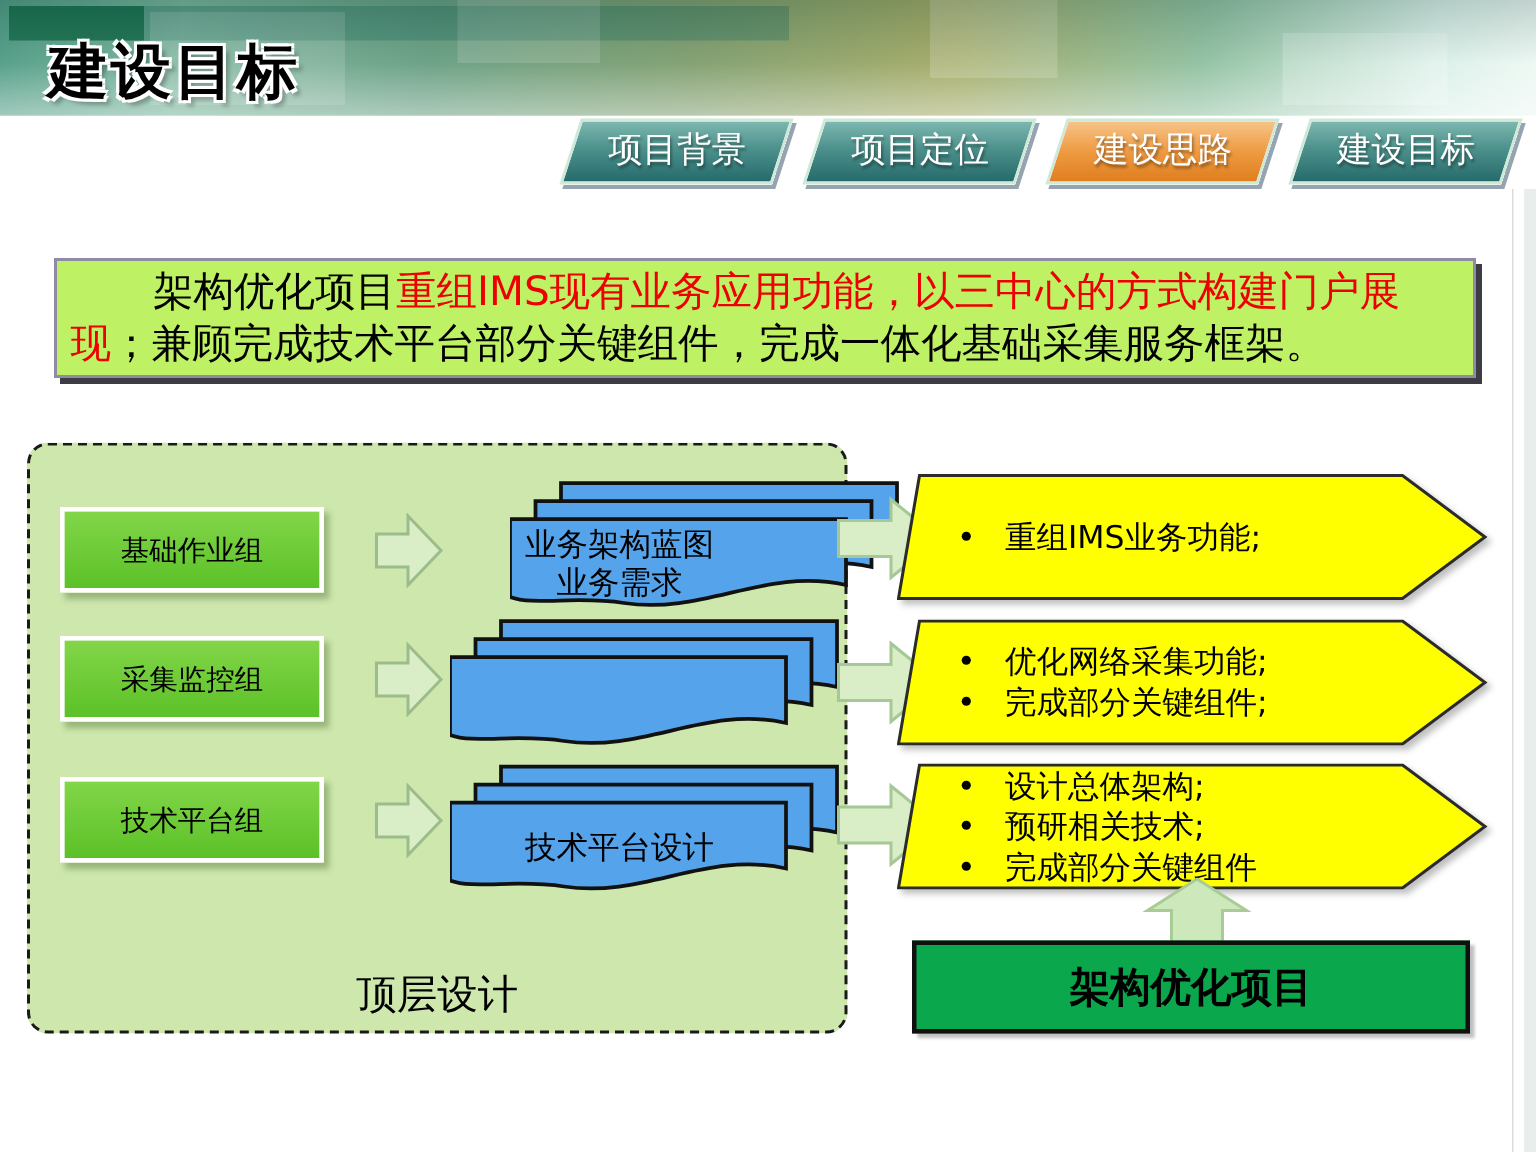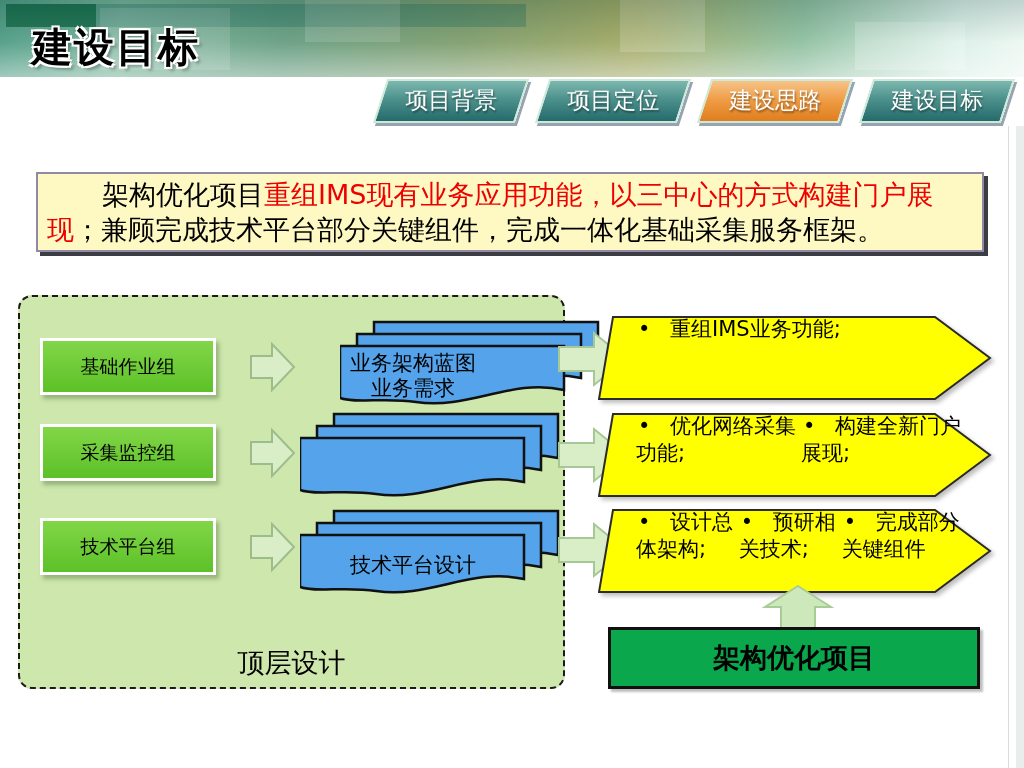--- a/index.html
+++ b/index.html
@@ -26,21 +26,21 @@
   .tab { position:absolute; top:79px; height:44px; width:142px; transform:skewX(-18deg);
     border:2px solid #cfe9d9; box-shadow:3px 3px 0 rgba(22,52,82,.45); cursor:pointer;
     background:linear-gradient(180deg,#7db8b0 0%,#4d918c 45%,#256b6c 100%); }
   .tab--active { background:linear-gradient(180deg,#f6c489 0%,#ef9c44 48%,#df7e1e 100%); }
   .tab span { display:block; transform:skewX(18deg); text-align:center; line-height:38px;
     color:#fff; font-size:23px; text-shadow:1px 2px 2px rgba(0,0,0,.40); }
   .t1 { left:380px; } .t2 { left:542px; } .t3 { left:704px; } .t4 { left:866px; }
 
   
   .overview-box { position:absolute; left:36px; top:172px; width:948px; height:80px;
-    background:#fef9c3; border:2px solid #918aa6; box-shadow:4px 4px 0 #3c3c44; padding:3px 9px; }
+    background:#bef264; border:2px solid #918aa6; box-shadow:4px 4px 0 #3c3c44; padding:3px 9px; }
   .overview-box p { font-size:27px; line-height:35px; color:#000; text-indent:55px; }
   .seg-red { color:#ee0000; }
   .seg-black { color:#000; }
 
   
   .design-container { position:absolute; left:18px; top:295px; width:547px; height:394px;
     background:#cde7ad; border:2px dashed #1a1a1a; border-radius:14px; }
   .container-label { position:absolute; left:18px; top:645px; width:547px; text-align:center;
     font-size:27px; font-weight:normal; color:#000; }
 
@@ -59,21 +59,21 @@
     display:flex; align-items:center; justify-content:center; text-align:center;
     font-size:21px; line-height:25px; color:#000; white-space:pre-line; }
 
   .flow-arrow { position:absolute; left:558px; }
   .fa1 { top:330px; } .fa2 { top:426px; } .fa3 { top:521px; }
 
   .outcome { position:absolute; left:598px; width:394px; height:84px; }
   .o1 { top:316px; } .o2 { top:413px; } .o3 { top:509px; }
   .outcome svg { filter:drop-shadow(3px 3px 2px rgba(0,0,0,.25)); }
   .outcome ul { position:absolute; left:38px; top:0; width:330px; height:84px; list-style:none;
-    display:flex; }
+    display:flex; flex-direction:column; justify-content:center; }
   .outcome li { font-size:21px; line-height:27px; color:#000; }
   .outcome li::before { content:"\2022"; display:inline-block; width:32px; margin-left:2px; }
 
   .up-arrow { position:absolute; left:758px; top:585px; }
 
   .project-box { position:absolute; left:608px; top:627px; width:372px; height:62px;
     background:#0aa74c; border:3px solid #101010; box-shadow:3px 3px 2px rgba(0,0,0,.25);
     display:flex; align-items:center; justify-content:center; font-size:27px; font-weight:bold; color:#000; }
 
   
@@ -177,21 +177,21 @@
     <ul>
         <li>重组IMS业务功能;</li>
       </ul>
   </div>
   <div class="outcome o2">
     <svg width="394" height="84" viewBox="0 0 394 84">
         <polygon points="15,1 337,1 392,42 337,83 1,83" fill="#ffff00" stroke="#2b2b2b" stroke-width="2"></polygon>
       </svg>
     <ul>
         <li>优化网络采集功能;</li>
-        <li>构建全新门户展现;</li>
+        <li>完成部分关键组件;</li>
       </ul>
   </div>
   <div class="outcome o3">
     <svg width="394" height="84" viewBox="0 0 394 84">
         <polygon points="15,1 337,1 392,42 337,83 1,83" fill="#ffff00" stroke="#2b2b2b" stroke-width="2"></polygon>
       </svg>
     <ul>
         <li>设计总体架构;</li>
         <li>预研相关技术;</li>
         <li>完成部分关键组件</li>

